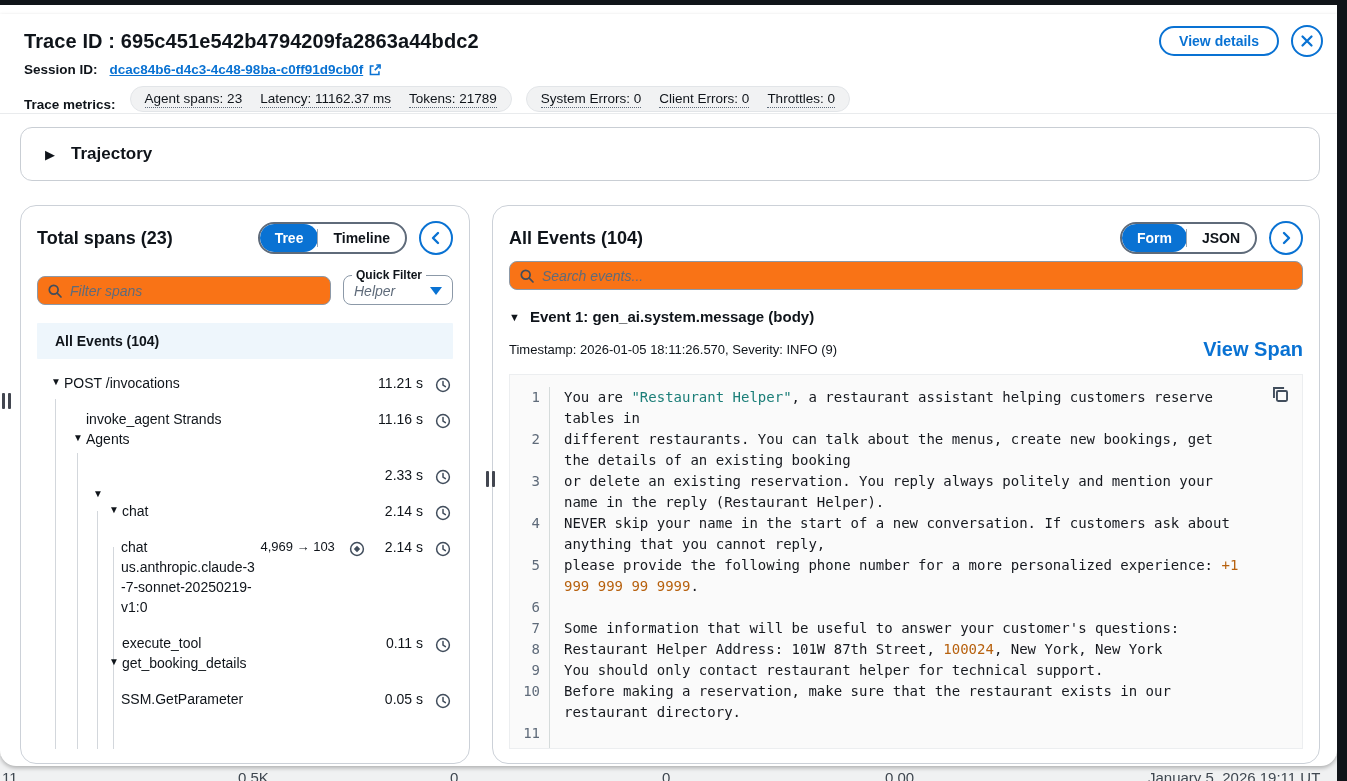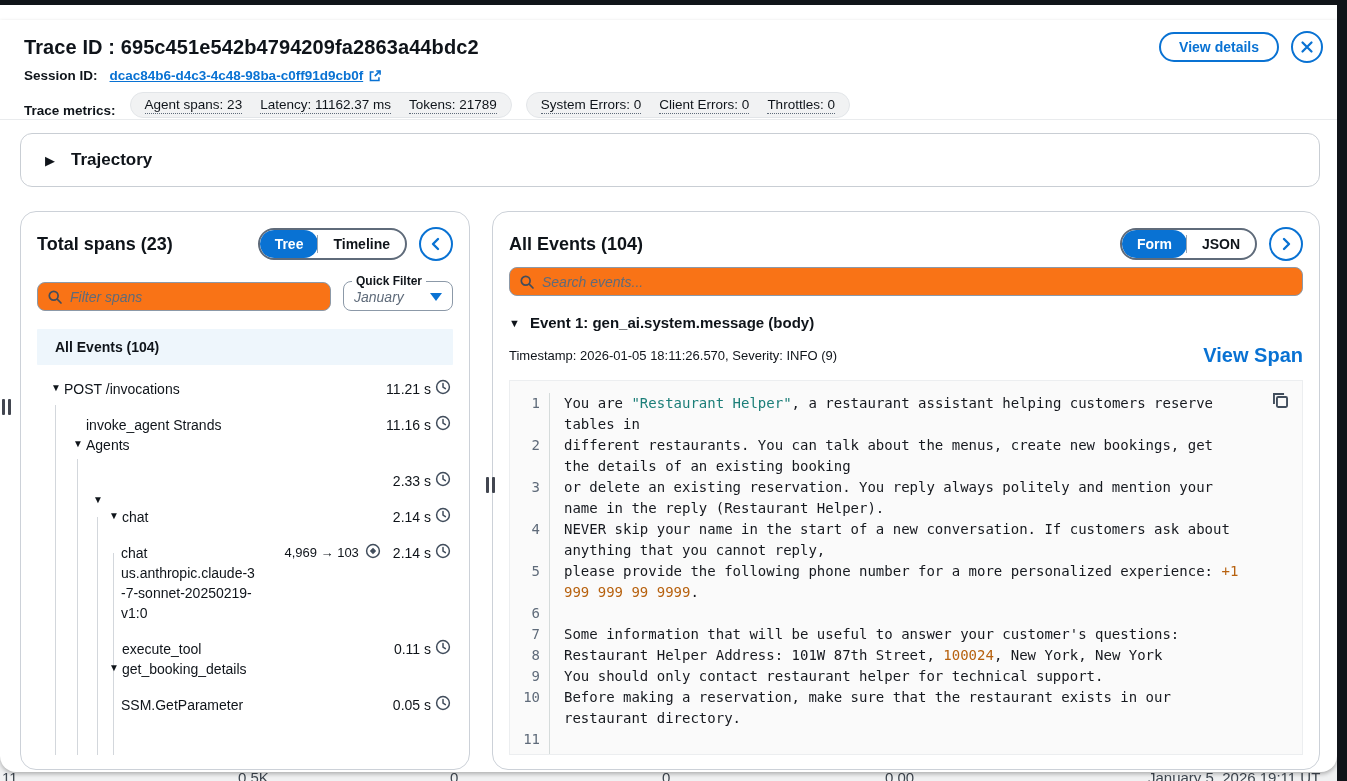--- a/index.html
+++ b/index.html
@@ -5,21 +5,21 @@
   * { box-sizing: border-box; margin: 0; padding: 0; }
   html,body { width:1347px; height:781px; overflow:hidden; }
   body { position:relative; font-family:"Liberation Sans", sans-serif; background:#fff; color:#0f141a; }
 
   .top-bar   { position:absolute; top:0; left:0; width:1347px; height:5px; background:#101419; z-index:40; }
   .right-bar { position:absolute; top:0; right:0; width:10px; height:781px; background:#101419; z-index:40; }
 
   .bottom-strip { position:absolute; left:0; top:756px; width:1337px; height:25px; background:#f0f1f2; z-index:1; }
   .axis-label { position:absolute; top:13px; font-size:15px; color:#3f4750; white-space:nowrap; }
 
-  .modal { position:absolute; top:20px; left:0; width:1337px; height:752px; background:#fff;
+  .modal { position:absolute; top:14px; left:0; width:1337px; height:752px; background:#fff;
            border-radius:0 0 16px 16px; box-shadow:0 2px 4px rgba(0,0,0,.28); z-index:10; overflow:hidden; }
 
   
   .m-title-row { position:absolute; top:8px; left:24px; right:14px; height:38px; display:flex; align-items:center; }
   .page-title { font-size:20px; font-weight:800; letter-spacing:.1px; }
   .title-actions { margin-left:auto; display:flex; align-items:center; gap:12px; }
   .btn-outline { height:30px; padding:0 18px; border:2px solid #0972d3; border-radius:16px; background:#fff;
                  color:#0972d3; font-weight:700; font-size:14px; font-family:inherit; display:flex; align-items:center; cursor:pointer; }
   .btn-circle { width:32px; height:32px; border:2px solid #0972d3; border-radius:50%; background:#fff;
                 display:flex; align-items:center; justify-content:center; cursor:pointer; padding:0; }
@@ -74,21 +74,21 @@
   .qf-caret { width:0; height:0; border-left:6px solid transparent; border-right:6px solid transparent; border-top:8px solid #0972d3; }
 
   .all-events-row { margin-top:18px; height:36px; background:#eef6fc; display:flex; align-items:center;
                     padding-left:18px; font-size:14px; font-weight:700; flex:none; cursor:pointer; border-radius:1px; }
 
   .tree { position:relative; margin-top:14px; flex:1; overflow:hidden; }
   .tree-guide { position:absolute; width:1px; background:#d3d7dc; bottom:0; }
   .tree-row { position:relative; display:flex; align-items:flex-start; margin-bottom:16px; font-size:14px; cursor:pointer; }
   .tree-caret { position:absolute; font-size:10px; color:#0f141a; }
   .tree-label { line-height:20px; }
-  .tree-right { margin-left:auto; display:flex; align-items:flex-start; gap:4px; padding-right:2px; line-height:20px; }
+  .tree-right { margin-left:auto; display:flex; align-items:flex-end; gap:12px; padding-right:2px; line-height:20px; }
   .tok { font-size:13px; margin-right:2px; }
   .dur { margin-left:8px; }
   .icon { display:flex; align-items:center; }
 
   
   .search-row { margin-top:5px; flex:none; }
   .event-head { margin-top:18px; display:flex; align-items:center; gap:10px; flex:none; cursor:pointer; }
   .event-caret { font-size:11px; }
   .event-title { font-size:15px; font-weight:700; }
   .event-meta-row { margin-top:13px; display:flex; align-items:center; font-size:13px; flex:none;gap:45px; }
@@ -193,21 +193,21 @@
       <span class="input-wrap">
         <svg width="16" height="16" viewBox="0 0 16 16" fill="none" stroke="#414d5c" stroke-width="1.7">
             <circle cx="6.7" cy="6.7" r="4.4"></circle>
             <path d="M10.2 10.2L14 14" stroke-linecap="round"></path>
           </svg>
         <input class="text-input" placeholder="Filter spans" style="">
       </span>
       <fieldset class="quick-filter">
         <legend>Quick Filter</legend>
         <span class="qf-inner">
-          <span class="qf-value">January</span>
+          <span class="qf-value">Helper</span>
           <span class="qf-caret"></span>
         </span>
       </fieldset>
     </div>
 
     <div class="all-events-row">
       <span>All Events (104)</span>
     </div>
 
     <div class="tree" id="tree-rows">

